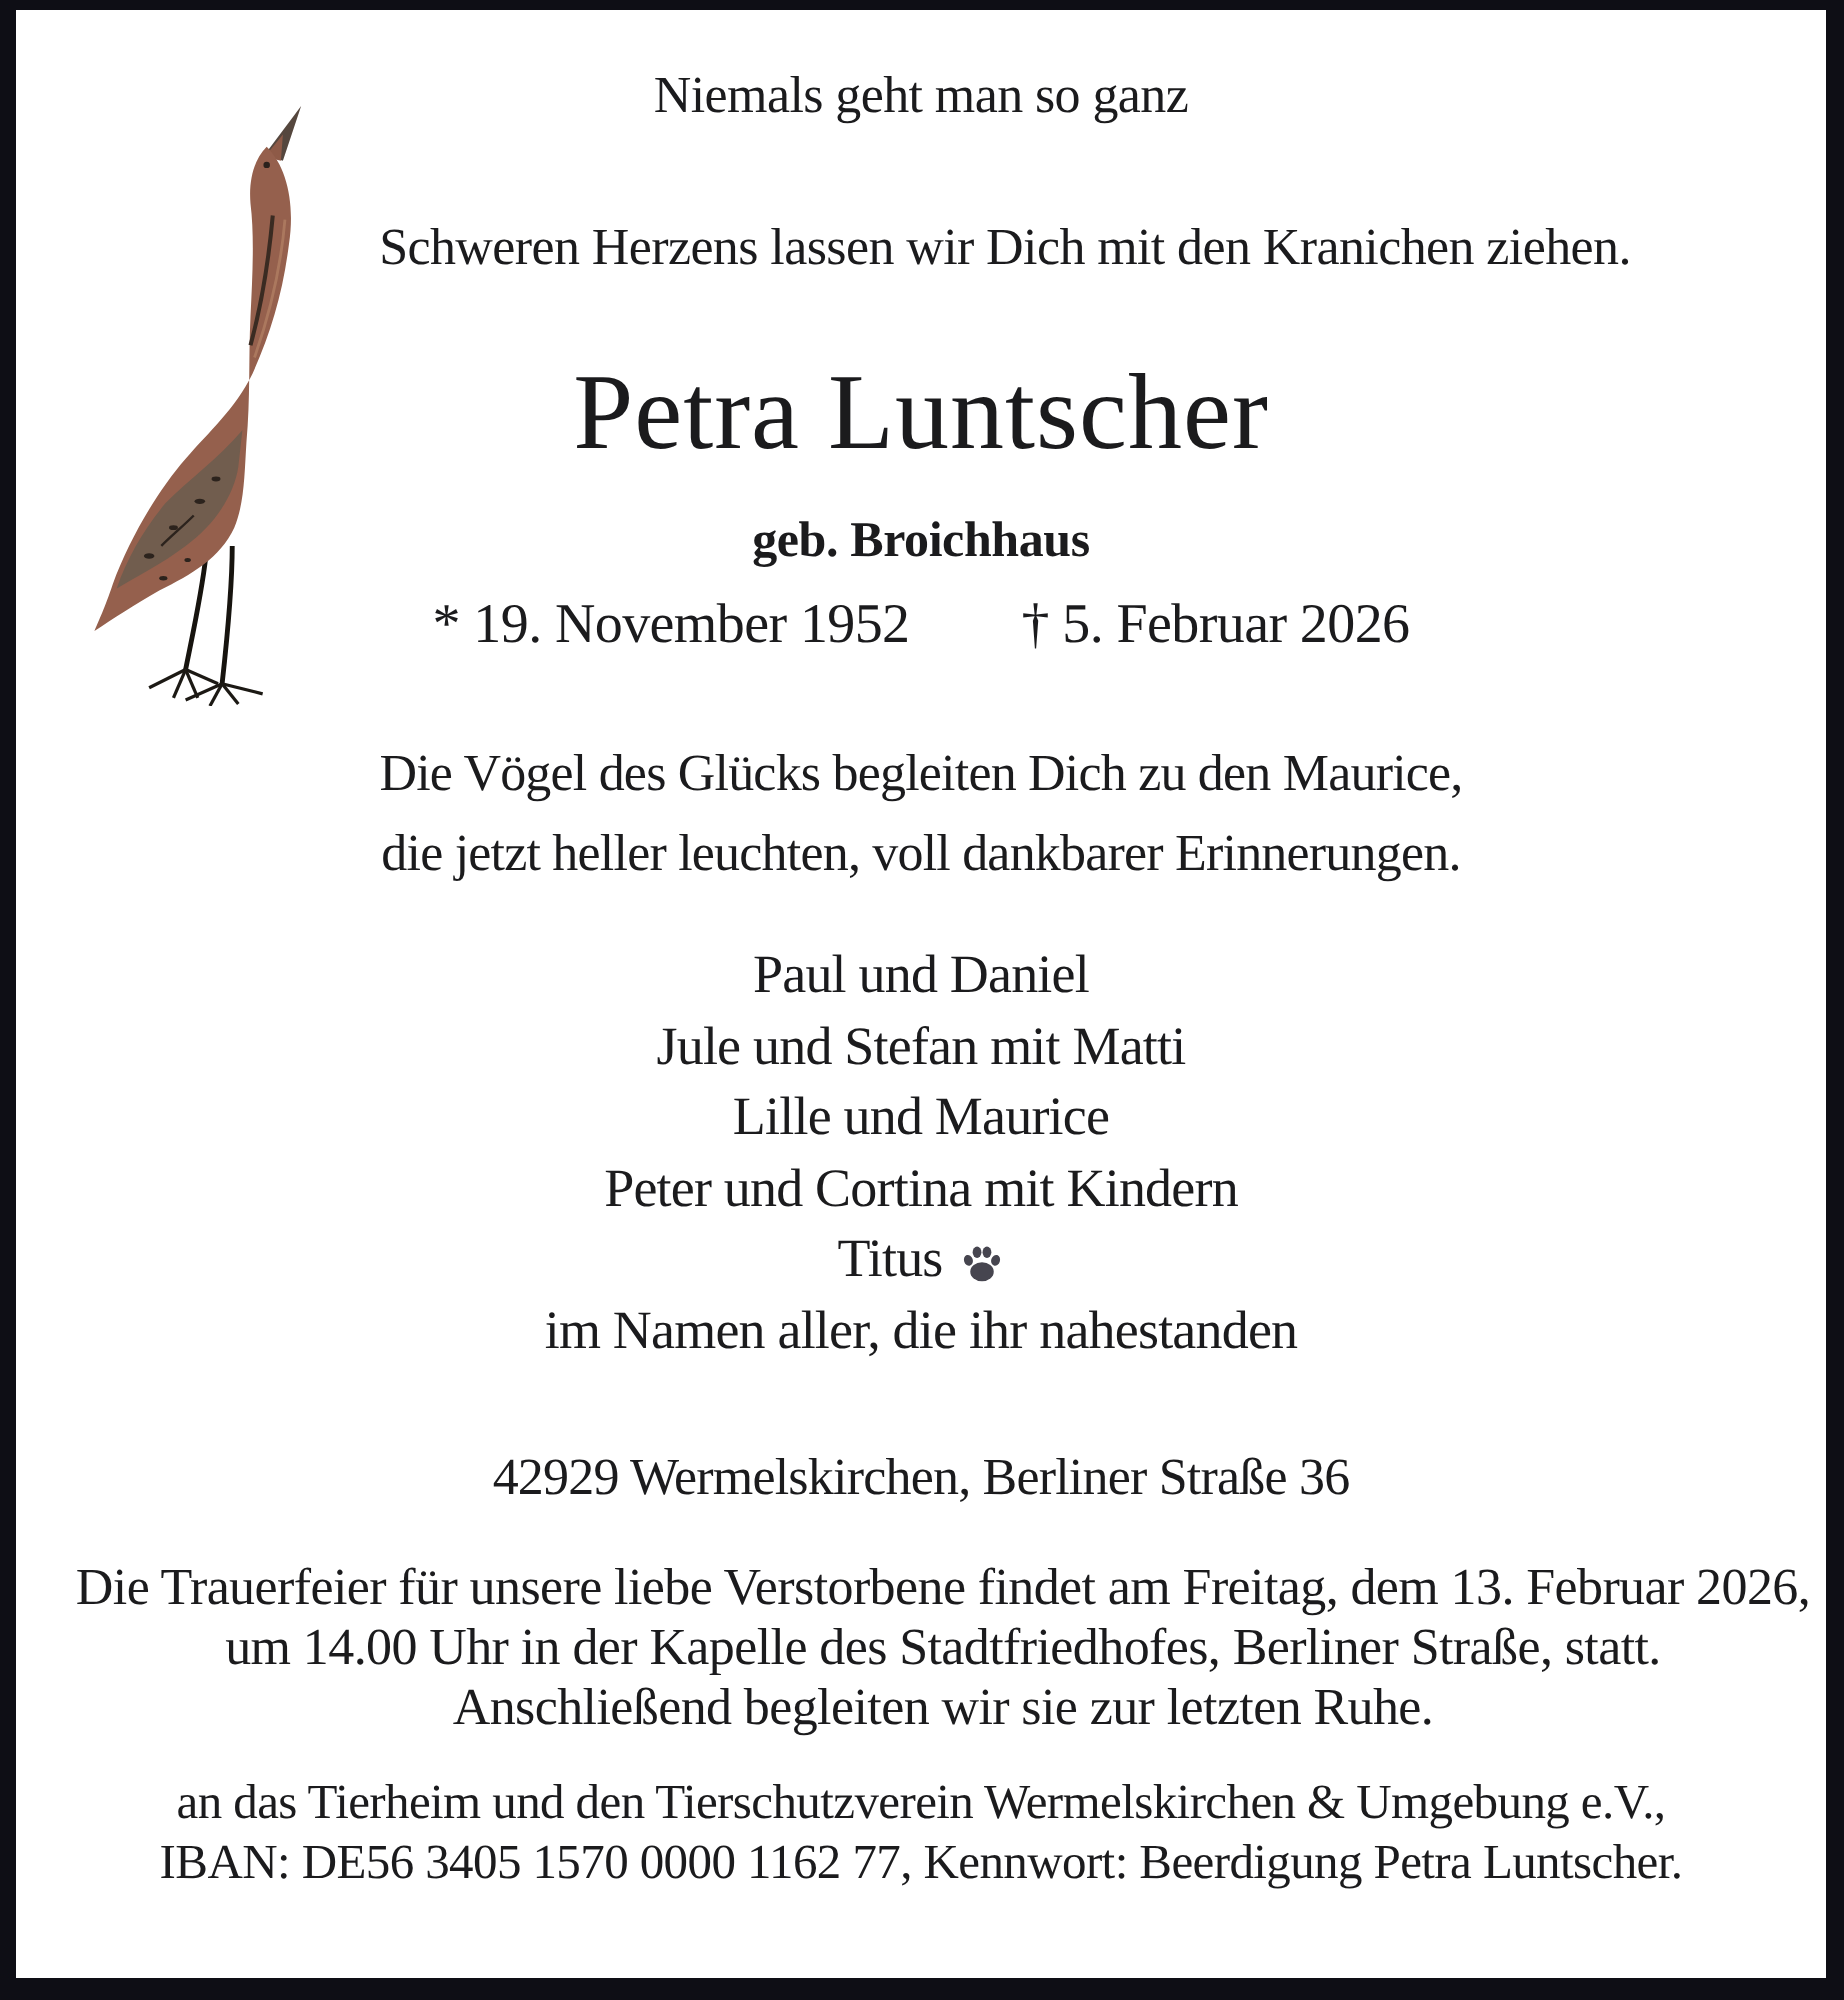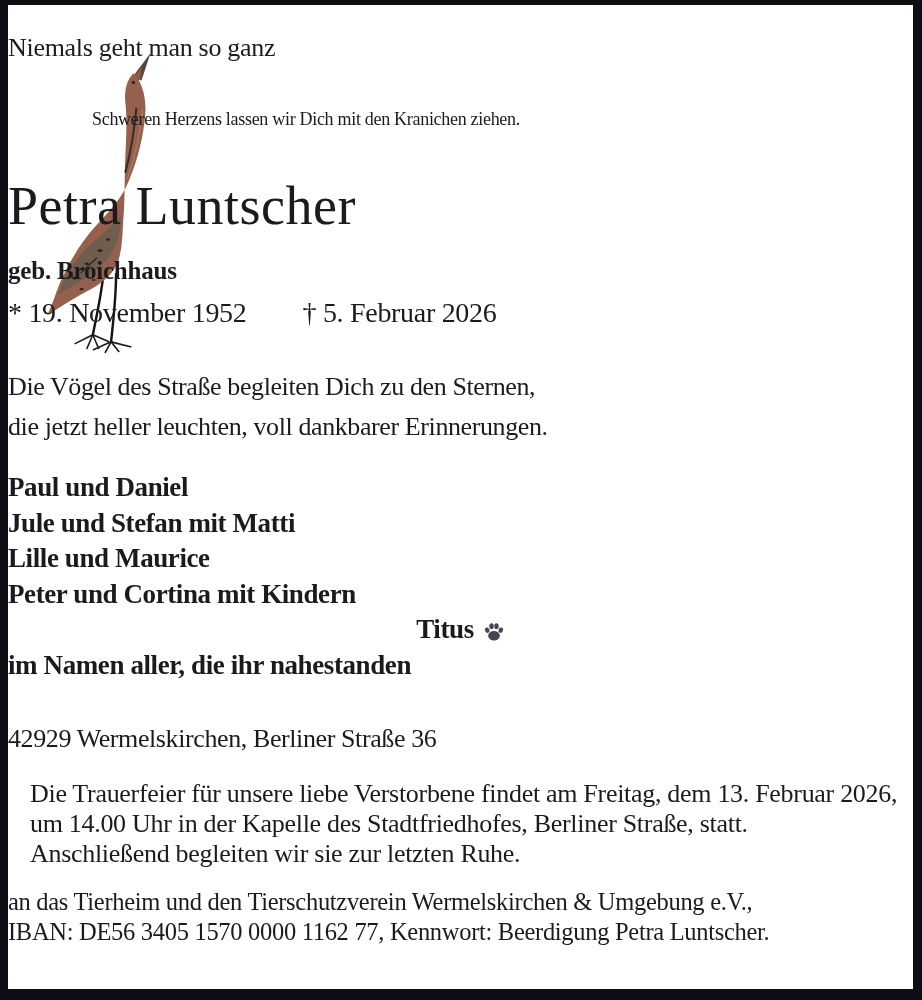--- a/index.html
+++ b/index.html
@@ -8,29 +8,29 @@
     width:922px;height:1000px;
     box-sizing:border-box;
     background:#ffffff;
     border-style:solid;
     border-color:#0e0e15;
     border-width:5px 9px 11px 8px;
     font-family:"Liberation Serif","DejaVu Serif",serif;
     color:#1b1b1d;
     overflow:hidden;
   }
-  .abs{position:absolute;left:0;right:0;}
+  .abs{position:absolute;left:0;right:0;text-align:center;}
   .opening{top:28px;font-size:26px;letter-spacing:-0.3px;}
-  .farewell{top:104px;font-size:18px;letter-spacing:-0.3px;padding-left:84px;}
+  .farewell{top:104px;font-size:26px;letter-spacing:-0.3px;padding-left:84px;}
   .name{top:164px;font-size:54px;line-height:74px;font-weight:400;margin:0;letter-spacing:0.5px;}
   .maiden{top:252px;font-size:25px;letter-spacing:-0.2px;font-weight:bold;}
   .dates{top:292px;font-size:28px;letter-spacing:-0.3px;}
   .dates .gap{display:inline-block;width:56px;}
   .verse{top:362px;font-size:26px;line-height:40px;letter-spacing:-0.4px;}
-  .mourners{top:465px;font-size:27px;line-height:35.6px;letter-spacing:-0.4px;font-weight:bold;}
+  .mourners{top:465px;font-size:27px;line-height:35.6px;letter-spacing:-0.4px;}
   .mourner-titus{display:flex;justify-content:center;align-items:center;gap:9px;}
   .paw{width:22px;height:22px;margin-top:3px;}
   .address{top:719px;font-size:26px;letter-spacing:-0.4px;}
   .funeral{top:774px;font-size:26px;line-height:30px;letter-spacing:-0.3px;white-space:nowrap;padding-left:22px;}
   .donation{top:882px;font-size:24.5px;line-height:29.5px;letter-spacing:-0.3px;white-space:nowrap;}
   .crane{position:absolute;left:28px;top:44px;width:142px;height:304px;}
 </style>
 </head>
 <body>
 
@@ -90,21 +90,21 @@
 
   <h1 class="abs name">Petra Luntscher</h1>
 
   <div class="abs maiden">geb. Broichhaus</div>
 
   <div class="abs dates">
     <span>* 19. November 1952</span><span class="gap"></span><span>† 5. Februar 2026</span>
   </div>
 
   <div class="abs verse">
-    <div>Die Vögel des Straße begleiten Dich zu den Sternen,</div>
+    <div>Die Vögel des Glücks begleiten Dich zu den Maurice,</div>
     <div>die jetzt heller leuchten, voll dankbarer Erinnerungen.</div>
   </div>
 
   <div class="abs mourners">
     <div>Paul und Daniel</div>
     <div>Jule und Stefan mit Matti</div>
     <div>Lille und Maurice</div>
     <div>Peter und Cortina mit Kindern</div>
     <div class="mourner-titus">
       <span>Titus</span>

